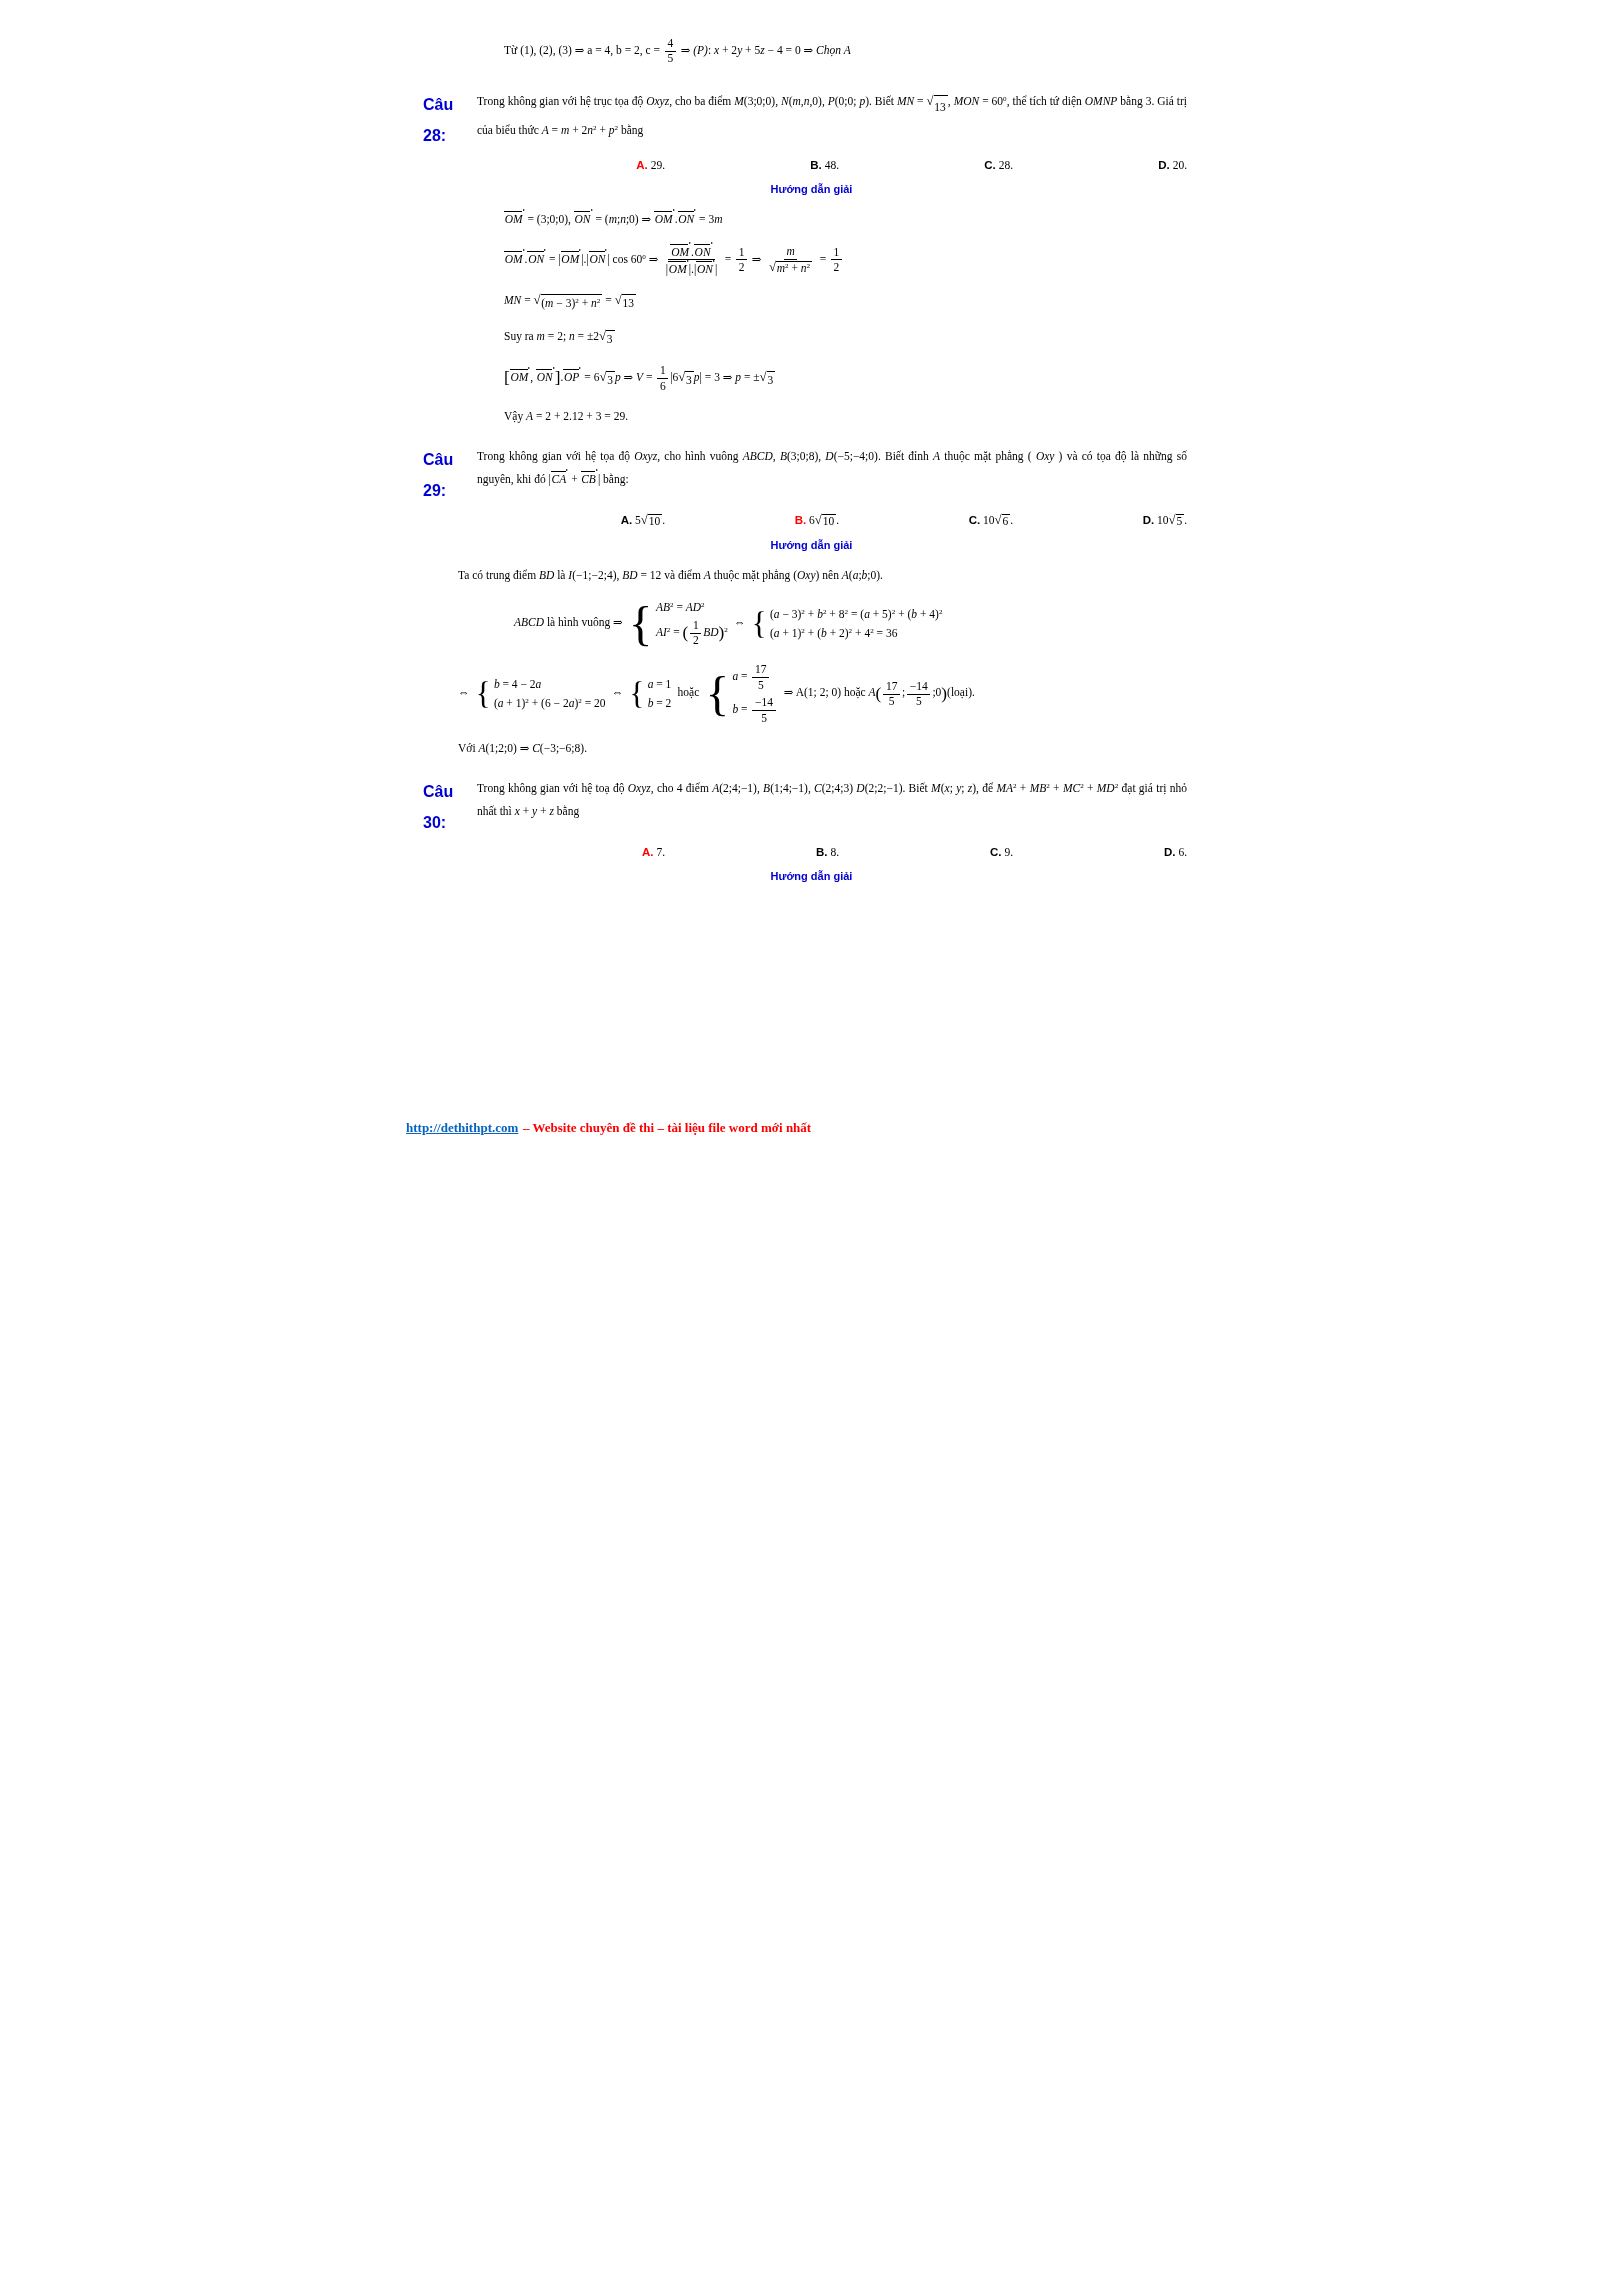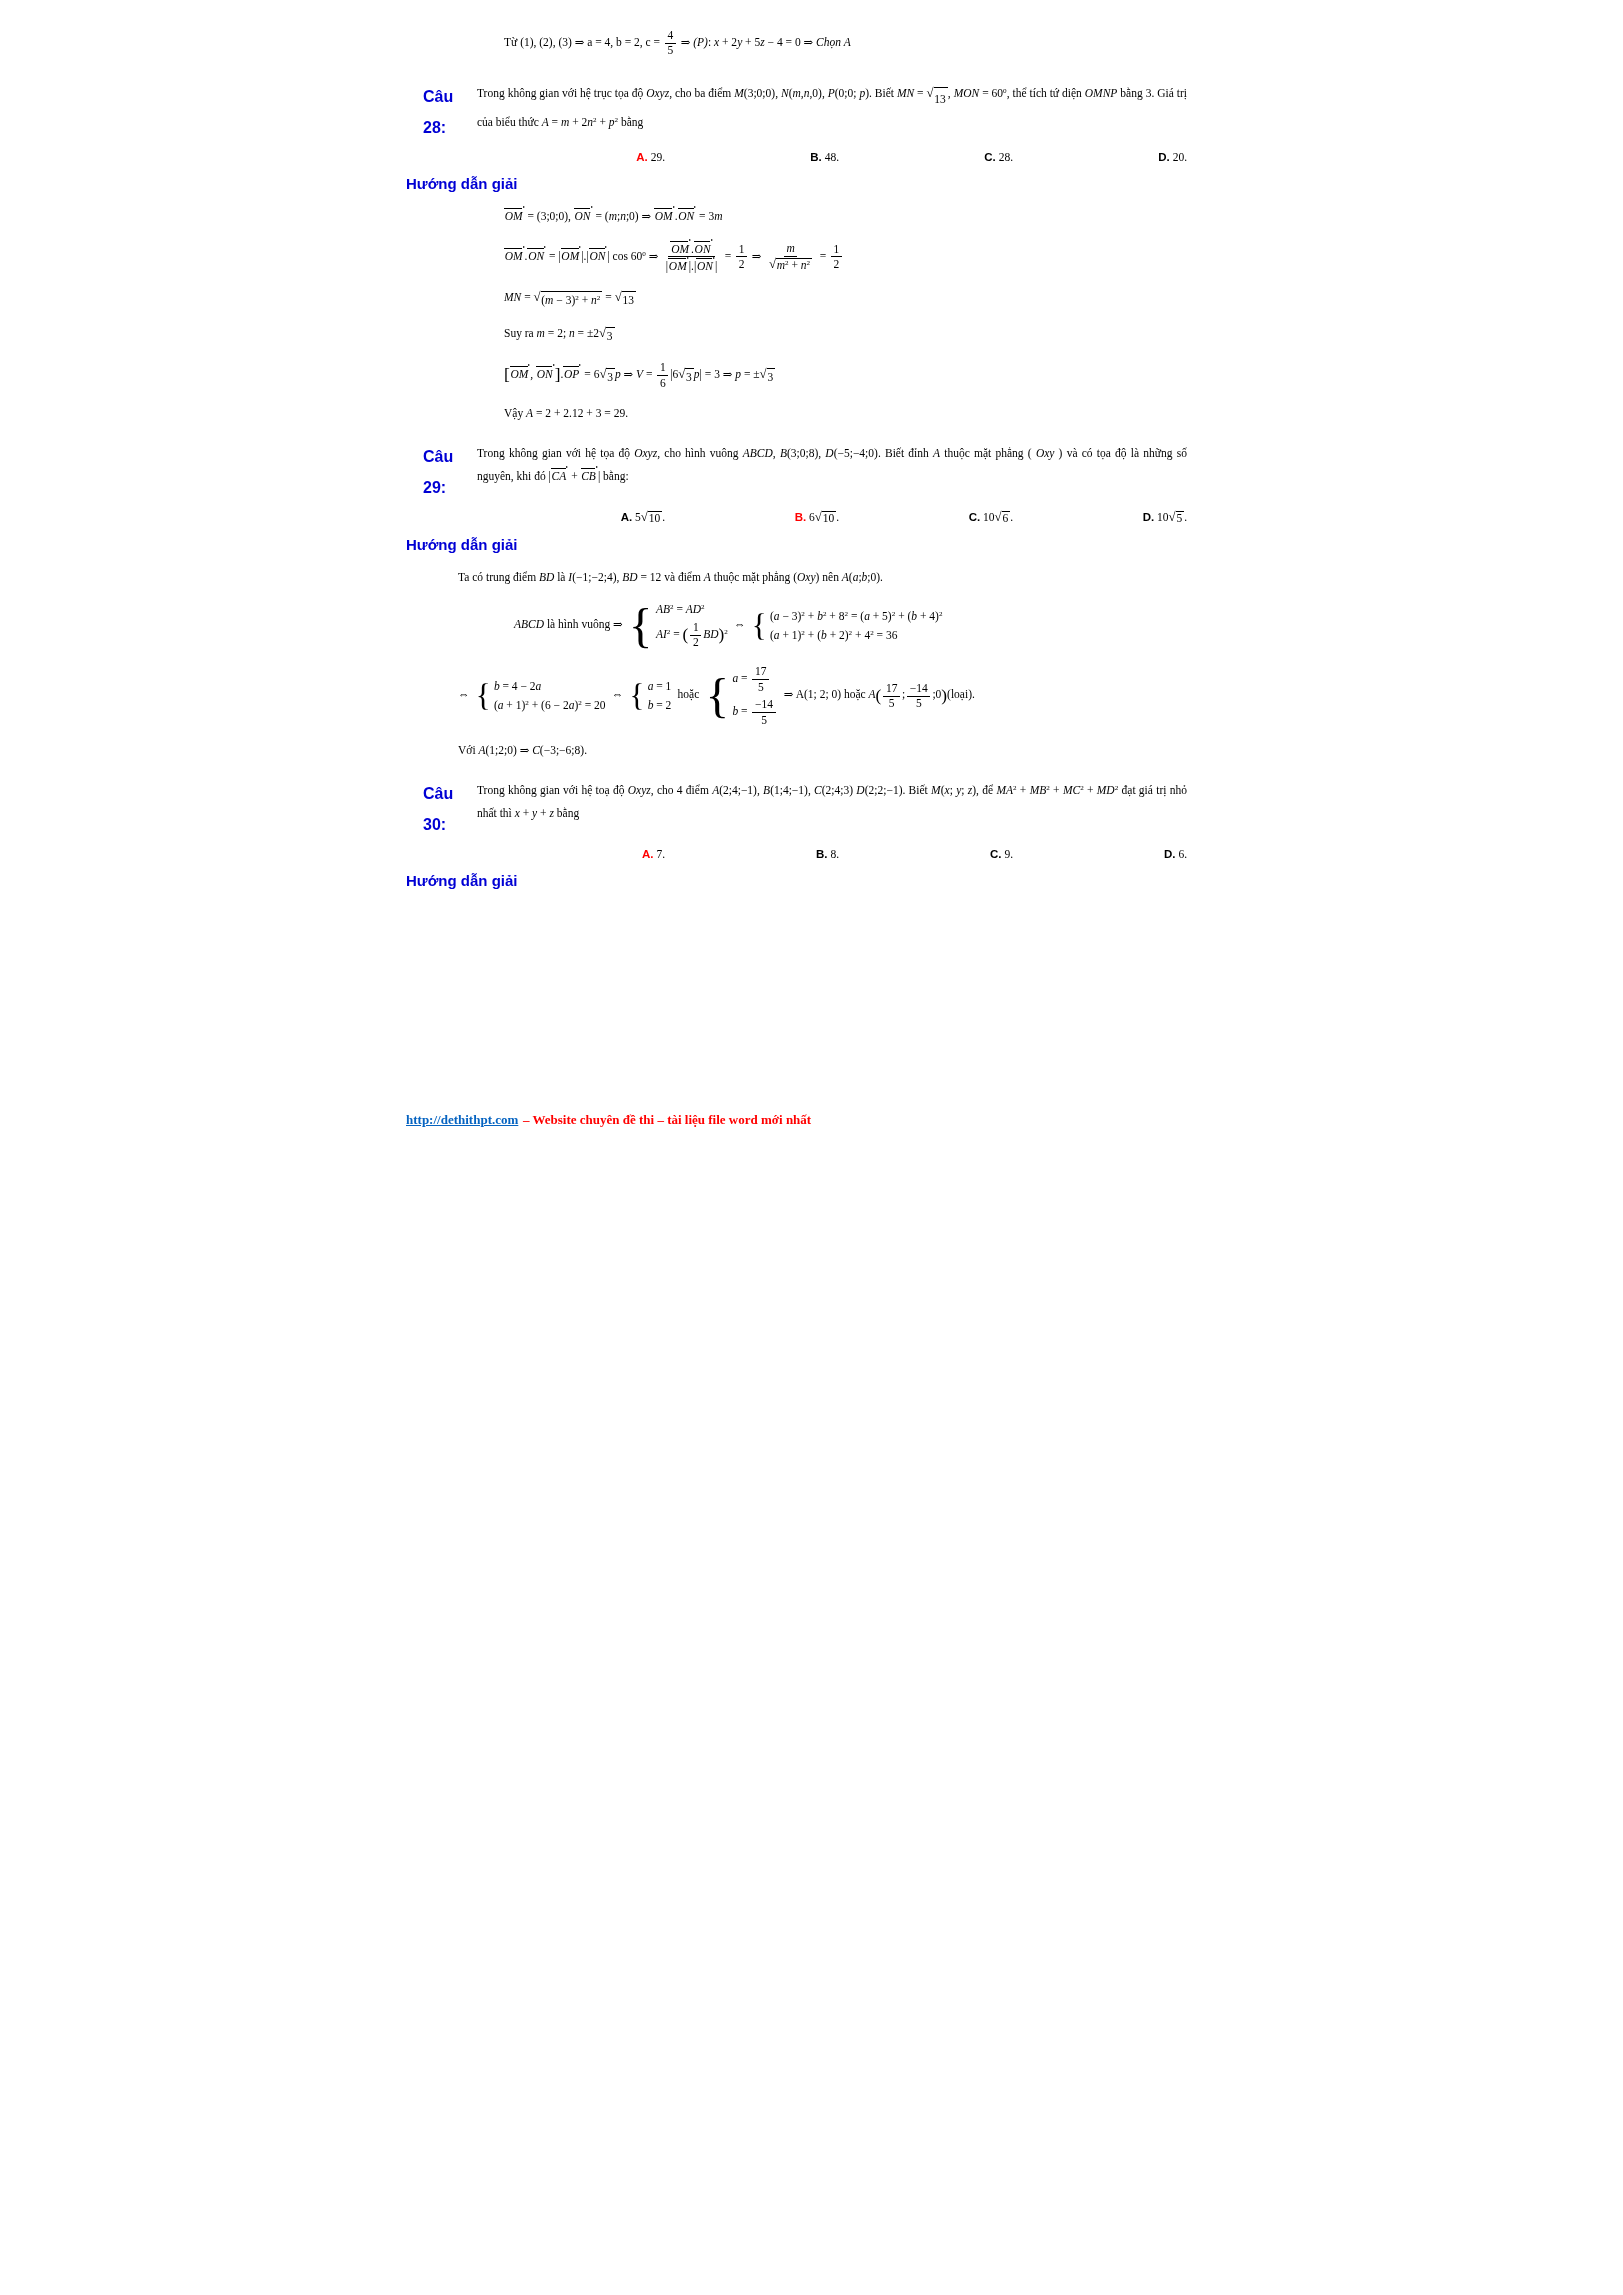--- a/index.html
+++ b/index.html
@@ -4,21 +4,21 @@
 <style>
   :root{
     --blue:#0000d4; --red:#ff0000; --link:#0563c1; --ftred:#ff0000;
   }
   *{box-sizing:border-box;}
   html,body{margin:0;padding:0;background:#ffffff;}
   body{
     font-family:"Liberation Serif","DejaVu Serif",serif;
     font-size:11.5px;color:#000;
   }
-  .page{width:811px;min-height:1148px;margin:0 auto;display:flex;flex-direction:column;padding-top:25px;}
+  .page{width:811px;min-height:1148px;margin:8px auto;display:flex;flex-direction:column;padding-top:25px;}
   
   .it{font-style:italic;}
   .bdit{font-weight:normal;font-style:italic;}
   .sup{font-size:0.62em;vertical-align:0.6em;line-height:0;}
   .vec{display:inline-block;position:relative;font-style:italic;padding:2px 2px 0 0.7px;line-height:1.05;}
   .vec::before{content:'';position:absolute;left:0;right:2.6px;top:0;border-top:0.9px solid #000;}
   .vec::after{content:'';position:absolute;right:0;top:-1.6px;width:0;height:0;
     border-left:2.9px solid #000;border-top:1.8px solid transparent;border-bottom:1.8px solid transparent;}
   .frac{display:inline-flex;flex-direction:column;align-items:center;vertical-align:middle;
     margin:0 2px;line-height:1.15;text-align:center;}
@@ -37,22 +37,22 @@
   .intro{margin:3.9px 0 5.2px 98px;line-height:1.5;}
   .qblock{margin-top:19.6px;}
   .qrow{display:flex;line-height:1.95;}
   .qlabel{flex:none;width:71px;padding-left:17px;color:var(--blue);
     font-family:"Liberation Sans","DejaVu Sans",sans-serif;font-weight:700;font-size:16px;line-height:1.9;}
   .qbody{flex:1;text-align:justify;padding-right:30px;}
   .answers{display:flex;margin:7.9px 30px 2.6px 85px;text-align:right;}
   .answer{flex:1;white-space:nowrap;}
   .akey{font-family:"Liberation Sans","DejaVu Sans",sans-serif;font-weight:700;}
   .akey.correct{color:var(--red);}
-  .sol-head{text-align:left;color:var(--blue);font-family:"Liberation Sans","DejaVu Sans",sans-serif;
-    font-weight:700;font-size:15px;margin:11.8px 0 6.5px 0;}
+  .sol-head{text-align:center;color:var(--blue);font-family:"Liberation Sans","DejaVu Sans",sans-serif;
+    font-weight:700;font-size:11px;margin:11.8px 0 6.5px 0;}
   .sline{margin:15.7px 0;line-height:1.5;}
   .ind0{margin-left:52px;}
   .ind1{margin-left:98px;}
   .ind2{margin-left:108px;}
   
   .footer{margin-top:auto;text-align:left;padding:13px 0 19.6px 0;font-weight:700;font-size:13px;}
   .flink{color:var(--link);text-decoration:underline;cursor:pointer;}
   .ftext{color:var(--ftred);margin-left:4.6px;}
 </style>
 </head>

